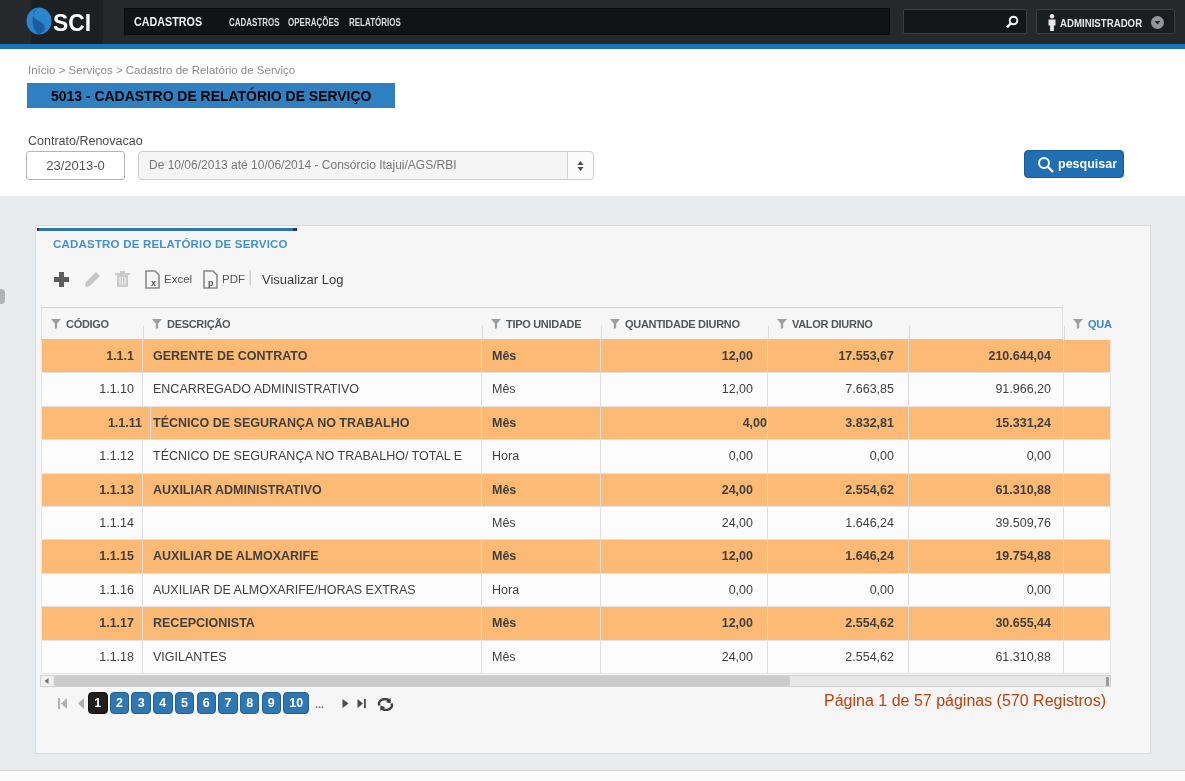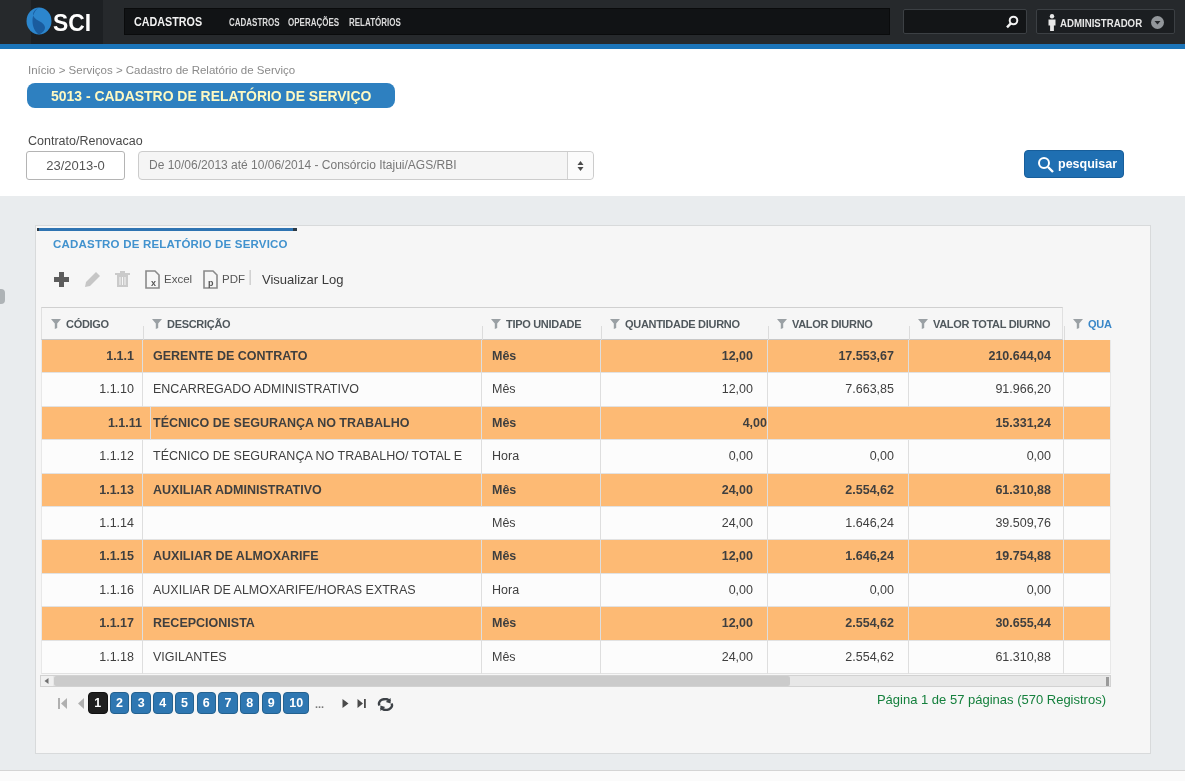--- a/index.html
+++ b/index.html
@@ -14,21 +14,21 @@
 #menustrip { position:absolute; left:124px; top:8px; width:766px; height:27px; background:#111315; border:1px solid #0a0b0c; }
 .mi1 { position:absolute; left:9px; top:6px; color:#f2f2f2; font-size:12.5px; font-weight:bold; transform:scaleX(0.86); transform-origin:0 0; }
 .mi2 { position:absolute; top:8px; color:#dcdcdc; font-size:10px; font-weight:bold; transform:scaleX(0.80); transform-origin:0 0; }
 #searchbox { position:absolute; left:903px; top:9px; width:124px; height:25px; background:#131517; border:1px solid #3c4044; border-radius:2px; }
 #adminbox { position:absolute; left:1036px; top:9px; width:139px; height:25px; background:#1b1e21; border:1px solid #3c4044; border-radius:2px; }
 #admintext { position:absolute; left:23px; top:7px; color:#e8e8e8; font-size:10.5px; font-weight:bold; transform:scaleX(0.92); transform-origin:0 0; }
 #blueline { position:absolute; left:0; top:44px; width:1185px; height:5px; background:#1b74b8; }
 
 
 #breadcrumb { position:absolute; left:28px; top:64px; font-size:11.5px; color:#8a8a8a; }
-#titlebox { position:absolute; left:27px; top:83px; width:368px; height:25px; background:#2e80c0; color:#fef9c3; font-size:15.5px; font-weight:bold; line-height:25px; white-space:nowrap;border-radius:8px; }
+#titlebox { position:absolute; left:27px; top:83px; width:368px; height:25px; background:#2e80c0; color:#000000; font-size:15.5px; font-weight:bold; line-height:25px; white-space:nowrap; }
 #titlebox span { display:inline-block; transform:scaleX(0.90); transform-origin:0 0; margin-left:24px; }
 #lbl { position:absolute; left:28px; top:134px; font-size:12.5px; color:#4a4a4a; }
 #inp1 { position:absolute; left:26px; top:151px; width:99px; height:29px; background:#fff; border:1px solid #b4b4b4; border-radius:3px; color:#555; font-size:13px; text-align:center; line-height:27px; }
 #sel1 { position:absolute; left:138px; top:151px; width:456px; height:29px; background:#f5f5f5; border:1px solid #cccccc; border-radius:4px; color:#777; font-size:12px; line-height:27px; padding-left:10px; }
 #selbtn { position:absolute; right:0; top:0; width:26px; height:27px; border-left:1px solid #d2d2d2; background:#fbfbfb; border-radius:0 4px 4px 0; }
 #btnpesq { position:absolute; left:1024px; top:150px; width:100px; height:28px; background:#1f6fb2; border:1px solid #175e9b; border-radius:4px; color:#fff; font-size:12.5px; font-weight:bold; }
 
 
 #grayarea { position:absolute; left:0; top:196px; width:1185px; height:574px; background:#e9ecee; }
 #panel { position:absolute; left:35px; top:225px; width:1116px; height:529px; background:#f6f6f6; border:1px solid #d8dadb; }
@@ -47,21 +47,21 @@
 .row.even { background:#fcfcfc; }
 .cell { position:absolute; top:0; height:33.4px; font-size:12.5px; color:#3f3f3f; line-height:32px; white-space:nowrap; overflow:hidden; border-right:1px solid #dedede; }
 .num { text-align:right; }
 
 
 #hscroll { position:absolute; left:4px; top:449px; width:1071px; height:12px; background:#e7e7e7; border:1px solid #d2d2d2; }
 #hthumb { position:absolute; left:13px; top:0px; width:736px; height:10px; background:#cbcbcb; border-radius:2px; }
 #pager { position:absolute; left:5px; top:466px; width:1105px; height:24px; }
 .pbtn { position:absolute; top:0; width:20px; height:22px; background:#2e77b2; border:1px solid #24618f; border-radius:4px; color:#fff; font-size:12.5px; font-weight:bold; text-align:center; line-height:20px; }
 .pbtn.cur { background:#1f1f1f; border-color:#111; }
-#pginfo { position:absolute; right:3px; top:0px; font-size:13px; color:#15803d; }
+#pginfo { position:absolute; right:3px; top:0px; font-size:16px; color:#c2410c; }
 
 
 #footer { position:absolute; left:0; top:770px; width:1185px; height:11px; background:#fbfbfb; border-top:1px solid #d4d4d4; }
 </style>
 </head>
 <body>
 
 <div id="topbar">
   <div id="logobox"></div>
   <svg class="abs" style="left:26px;top:7px" width="26" height="28" viewBox="0 0 26 28">
@@ -170,23 +170,20 @@
           </svg>TIPO UNIDADE</div>
         <div style="position:absolute;left:440px;top:18px;width:1px;height:15px;background:#dcdcdc"></div>
         <div class="hcell" style="left:568px;width:158px;color:#50585d"><svg width="10" height="10" viewBox="0 0 10 10" style="margin-right:5px;vertical-align:-1px">
             <path d="M0 0 h10 L6.2 4.5 V9 L3.8 10 V4.5 Z" fill="#9aa0a4"></path>
           </svg>QUANTIDADE DIURNO</div>
         <div style="position:absolute;left:559px;top:18px;width:1px;height:15px;background:#dcdcdc"></div>
         <div class="hcell" style="left:735px;width:132px;color:#50585d"><svg width="10" height="10" viewBox="0 0 10 10" style="margin-right:5px;vertical-align:-1px">
             <path d="M0 0 h10 L6.2 4.5 V9 L3.8 10 V4.5 Z" fill="#9aa0a4"></path>
           </svg>VALOR DIURNO</div>
         <div style="position:absolute;left:726px;top:18px;width:1px;height:15px;background:#dcdcdc"></div>
-        <div class="hcell" style="left:876px;width:146px;color:#50585d"><svg width="10" height="10" viewBox="0 0 10 10" style="margin-right:5px;vertical-align:-1px">
-            <path d="M0 0 h10 L6.2 4.5 V9 L3.8 10 V4.5 Z" fill="#9aa0a4"></path>
-          </svg>VALOR TOTAL DIURNO</div>
         <div style="position:absolute;left:867px;top:18px;width:1px;height:15px;background:#dcdcdc"></div>
         <div class="hcell" style="left:1031px;width:39px;color:#3a87c8"><svg width="10" height="10" viewBox="0 0 10 10" style="margin-right:5px;vertical-align:-1px">
             <path d="M0 0 h10 L6.2 4.5 V9 L3.8 10 V4.5 Z" fill="#9aa0a4"></path>
           </svg>QUAN</div>
         <div style="position:absolute;left:1022px;top:18px;width:1px;height:15px;background:#dcdcdc"></div>
       </div>
       <div class="row odd">
         <div class="cell num" style="left:0;width:101px;padding-right:8px">1.1.1</div>
         <div class="cell" style="left:101px;width:339px;padding-left:10px">GERENTE DE CONTRATO</div>
         <div class="cell" style="left:440px;width:119px;padding-left:10px">Mês</div>
@@ -202,20 +199,21 @@
         <div class="cell num" style="left:559px;width:167px;padding-right:14px">12,00</div>
         <div class="cell num" style="left:726px;width:141px;padding-right:14px">7.663,85</div>
         <div class="cell num" style="left:867px;width:155px;padding-right:12px">91.966,20</div>
         <div class="cell" style="left:1022px;width:48px;border-right:none"></div>
       </div>
       <div class="row odd">
         <div class="cell num" style="left:8px;width:101px;padding-right:8px">1.1.11</div>
         <div class="cell" style="left:101px;width:339px;padding-left:10px">TÉCNICO DE SEGURANÇA NO TRABALHO</div>
         <div class="cell" style="left:440px;width:119px;padding-left:10px">Mês</div>
         <div class="cell num" style="left:559px;width:167px;padding-right:0">4,00</div>
+        <div class="cell num" style="left:726px;width:141px;padding-right:14px">3.832,81</div>
         <div class="cell num" style="left:867px;width:155px;padding-right:12px">15.331,24</div>
         <div class="cell" style="left:1022px;width:48px;border-right:none"></div>
       </div>
       <div class="row even">
         <div class="cell num" style="left:0;width:101px;padding-right:8px">1.1.12</div>
         <div class="cell" style="left:101px;width:339px;padding-left:10px">TÉCNICO DE SEGURANÇA NO TRABALHO/ TOTAL E</div>
         <div class="cell" style="left:440px;width:119px;padding-left:10px">Hora</div>
         <div class="cell num" style="left:559px;width:167px;padding-right:14px">0,00</div>
         <div class="cell num" style="left:726px;width:141px;padding-right:14px">0,00</div>
         <div class="cell num" style="left:867px;width:155px;padding-right:12px">0,00</div>

